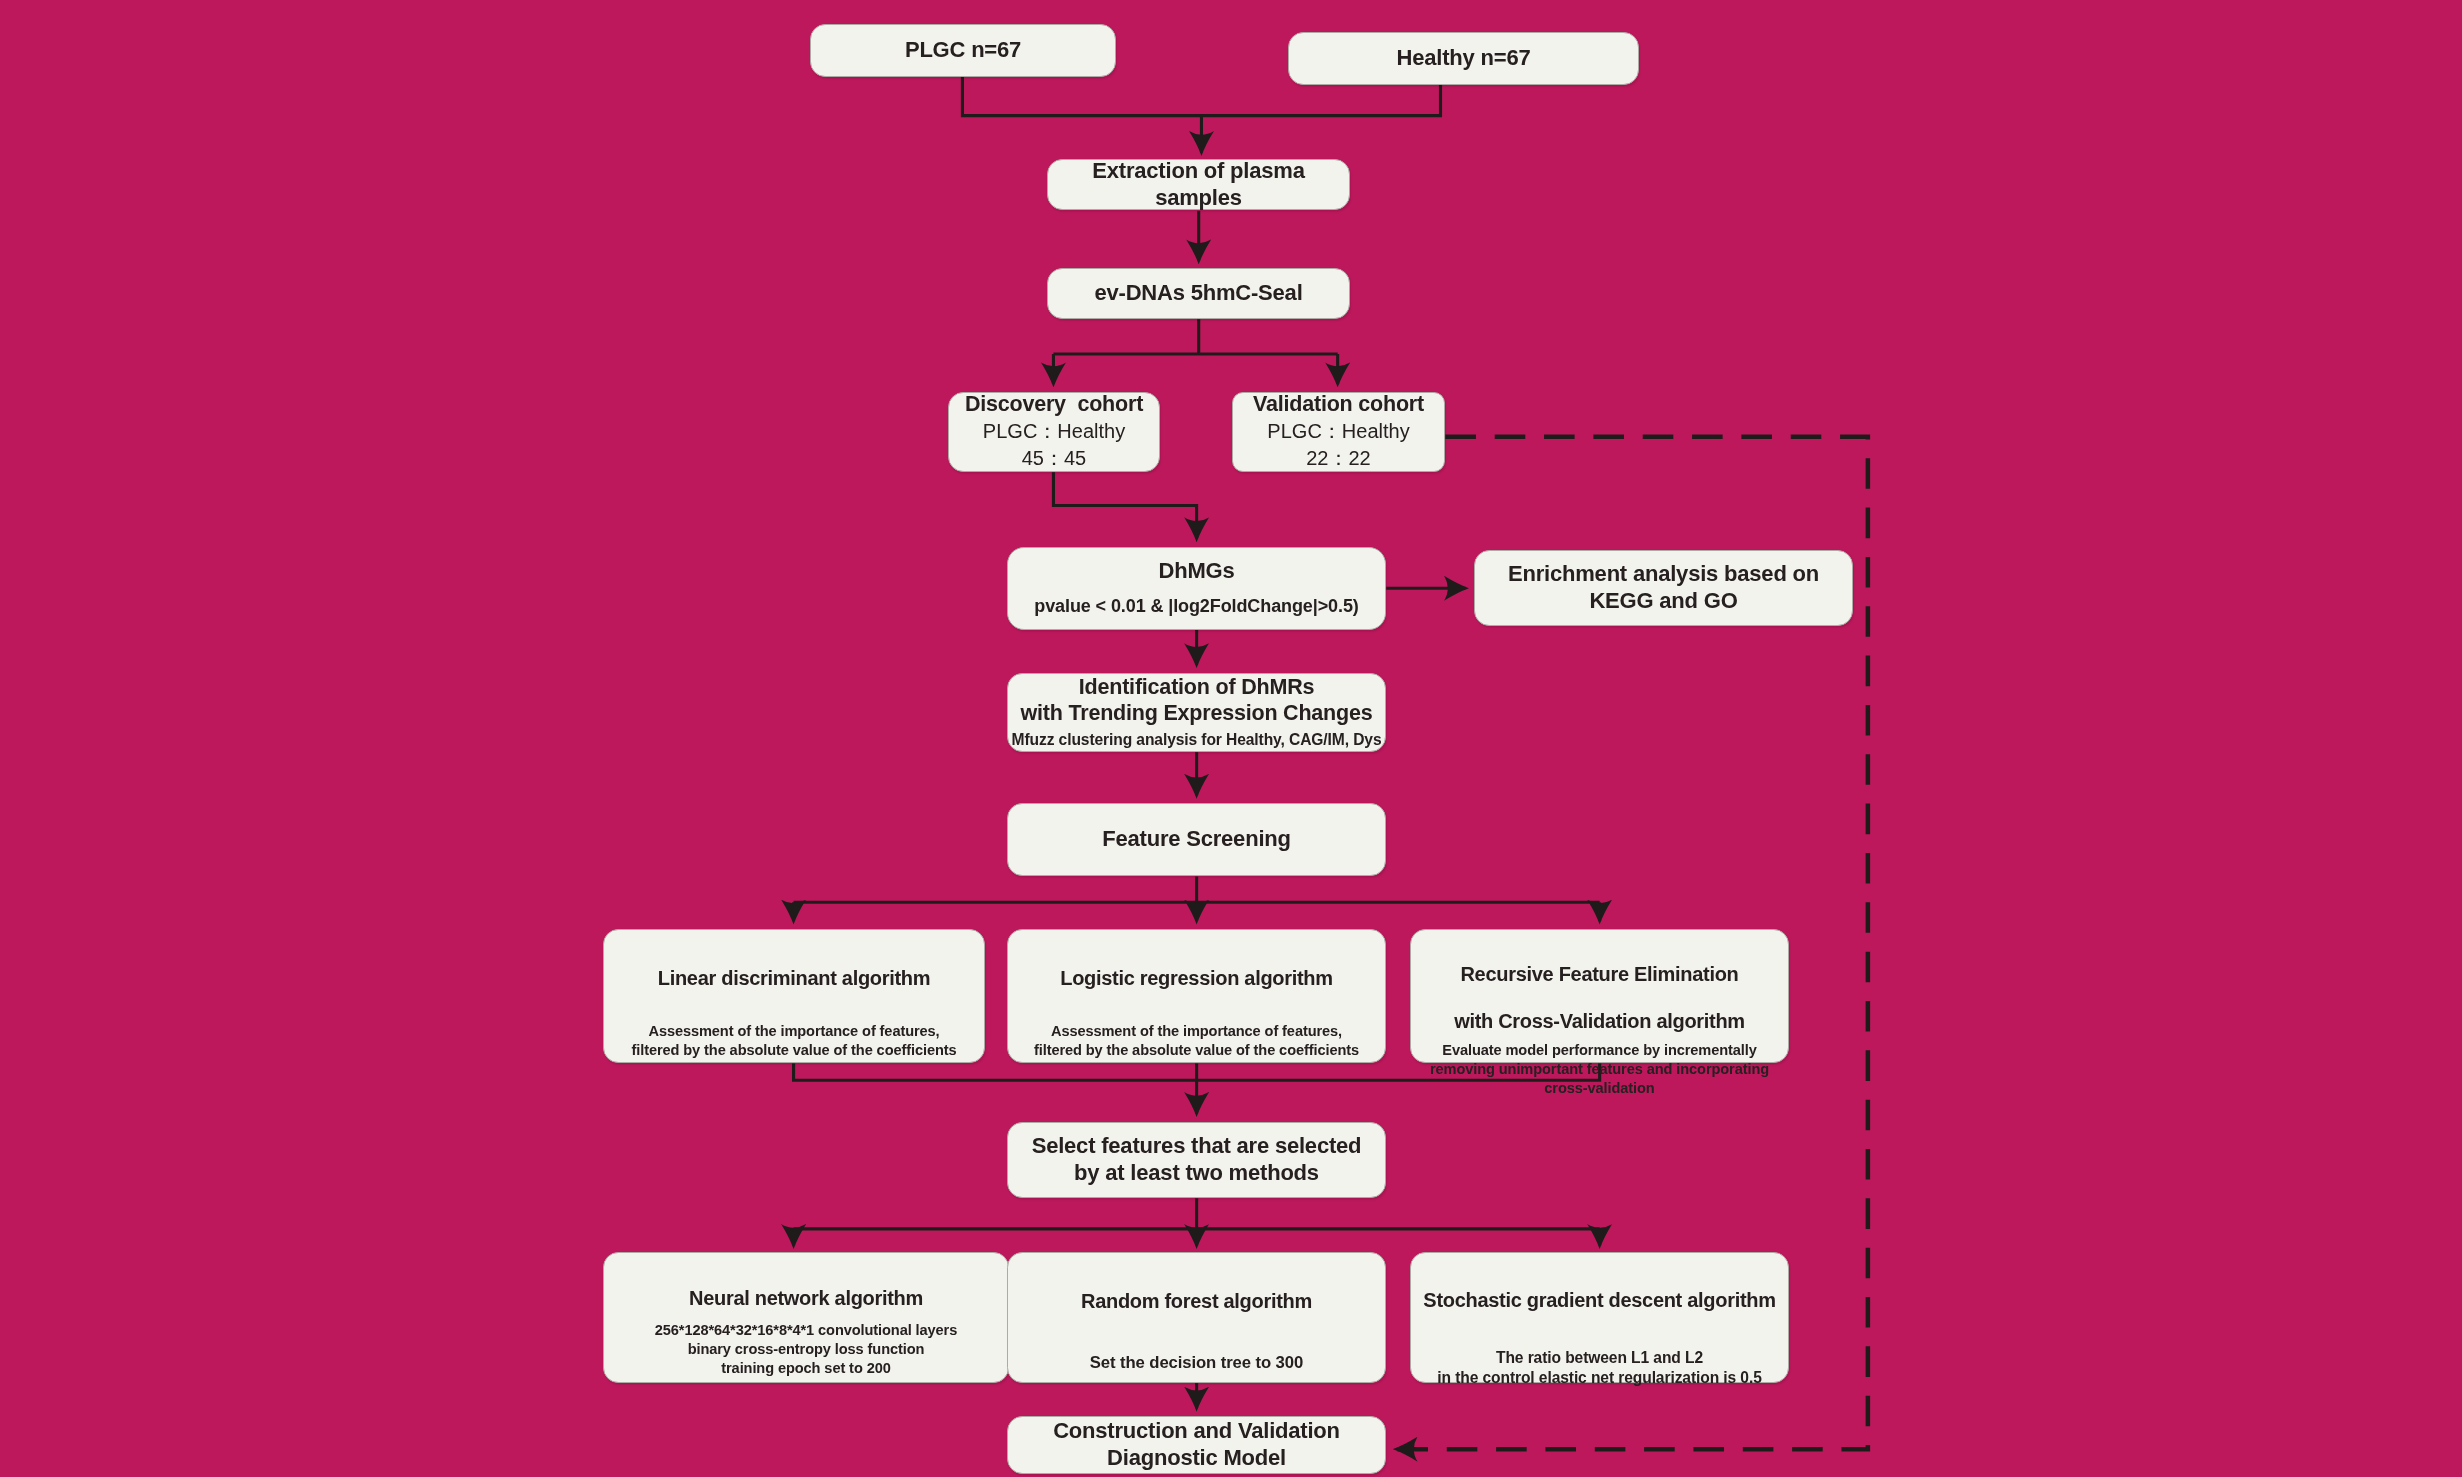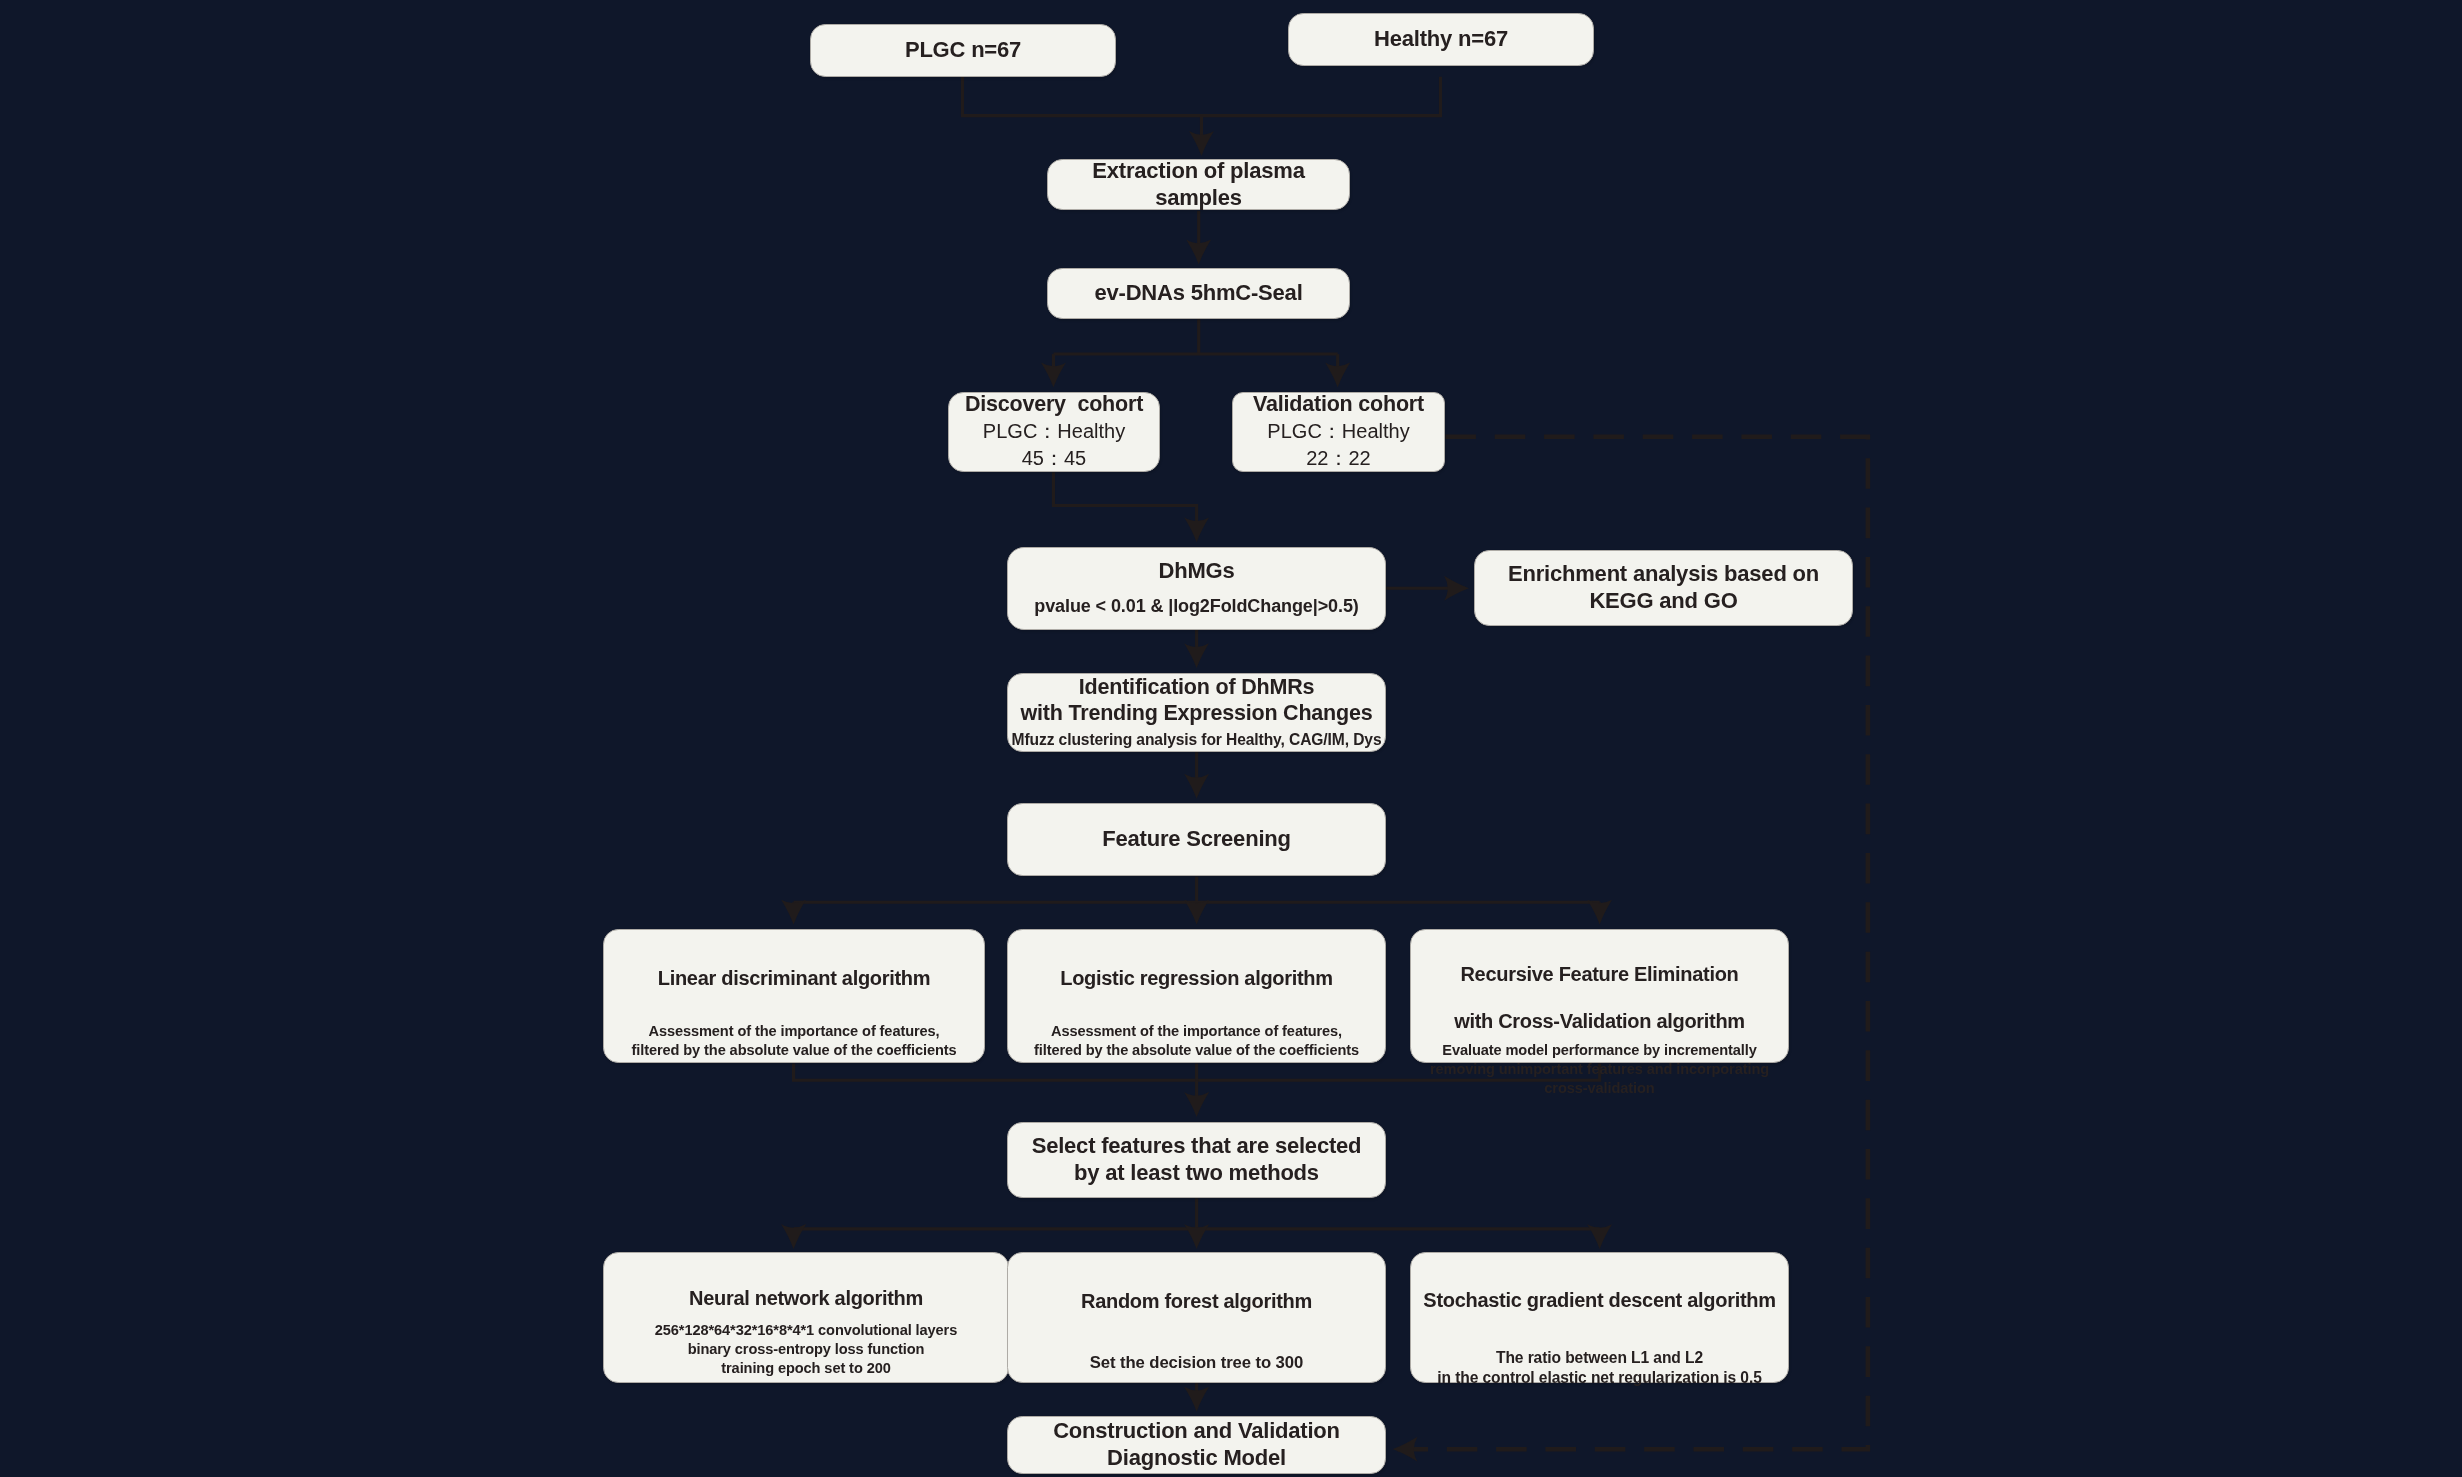--- a/index.html
+++ b/index.html
@@ -1,31 +1,31 @@
 <!DOCTYPE html>
 <html style="font-size:11px"><head>
 <meta charset="utf-8">
 <style>
   html,body{margin:0;padding:0;background:#ffffff;}
-  .canvas{position:relative;width:2462px;height:1478px;background:#0f172a;overflow:hidden;
+  .canvas{position:relative;width:2462px;height:1478px;background:#be185d;overflow:hidden;
           font-family:"Liberation Sans","DejaVu Sans",sans-serif;}
   .wires{position:absolute;left:0;top:0;z-index:1;}
   .node{position:absolute;z-index:2;box-sizing:border-box;
         background:#f3f3ee;border:1.4px solid #aeaba6;border-radius:15.3px;
         box-shadow:1px 1.7px 2.1px rgba(0,0,0,.12);
         display:flex;flex-direction:column;align-items:center;justify-content:center;
         text-align:center;color:#262020;padding:4.2px 7px;}
   .t{font-weight:bold;font-size:22px;line-height:1.22;letter-spacing:-0.2px;white-space:pre-wrap;display:block;}
   .t2{font-weight:bold;font-size:20px;line-height:1.25;letter-spacing:-0.3px;display:block;margin-top:22px;}
   .s{font-weight:bold;font-size:14.6px;line-height:1.32;letter-spacing:-0.1px;display:block;}
   .r{font-weight:normal;font-size:20px;line-height:1.38;display:block;}
   .desc{display:block;}
 
   #nd-plgc{left:810px;top:23.6px;width:306px;height:53px;}
-  #nd-healthy{left:1288px;top:13px;width:306px;height:53px;}
+  #nd-healthy{left:1288px;top:32px;width:351px;height:53px;}
   #nd-extraction{left:1047px;top:159px;width:303px;height:51px;}
   #nd-evdna{left:1047px;top:268px;width:303px;height:51px;}
   #nd-discovery{left:948px;top:392px;width:212px;height:80px;}
   #nd-validation{left:1232px;top:392px;width:213px;height:80px;border-radius:11px;}
   #nd-discovery .t,#nd-validation .t{font-size:21.5px;}
   #nd-dhmgs{left:1007px;top:547px;width:379px;height:83px;border-radius:17px;}
   #nd-dhmgs .s{font-size:18px;margin-top:9.7px;}
   #nd-enrichment{left:1474px;top:550px;width:379px;height:76px;}
   #nd-dhmrs{left:1007px;top:673px;width:379px;height:79px;}
   #nd-dhmrs .t{font-size:21.5px;}

